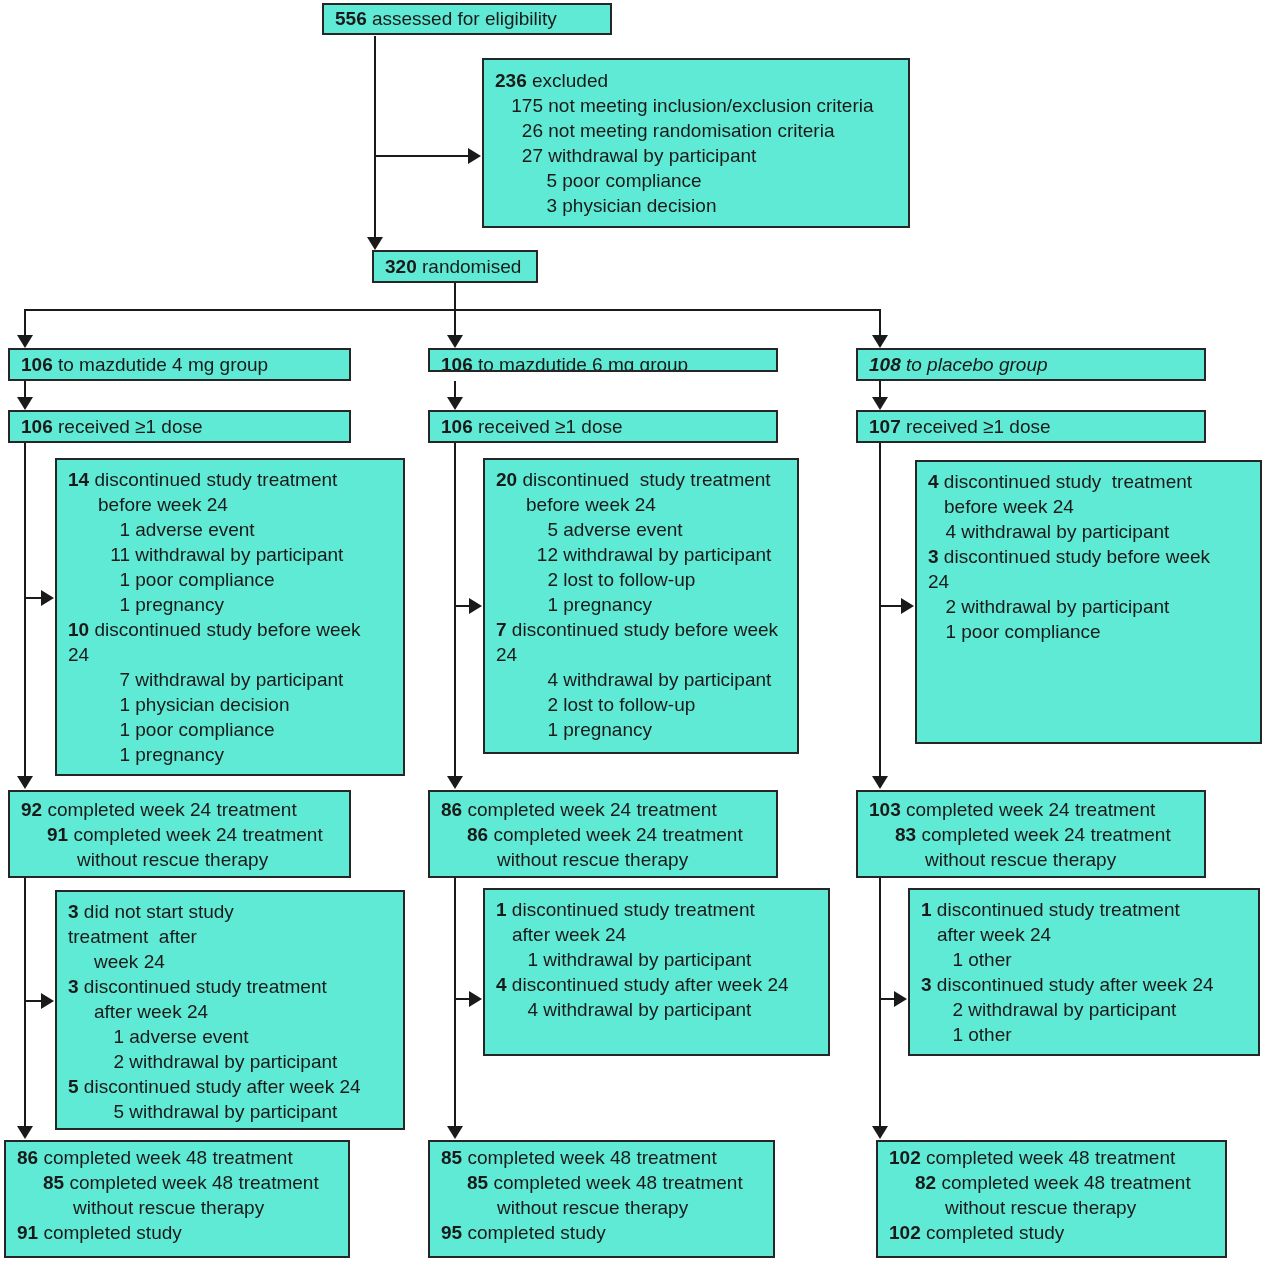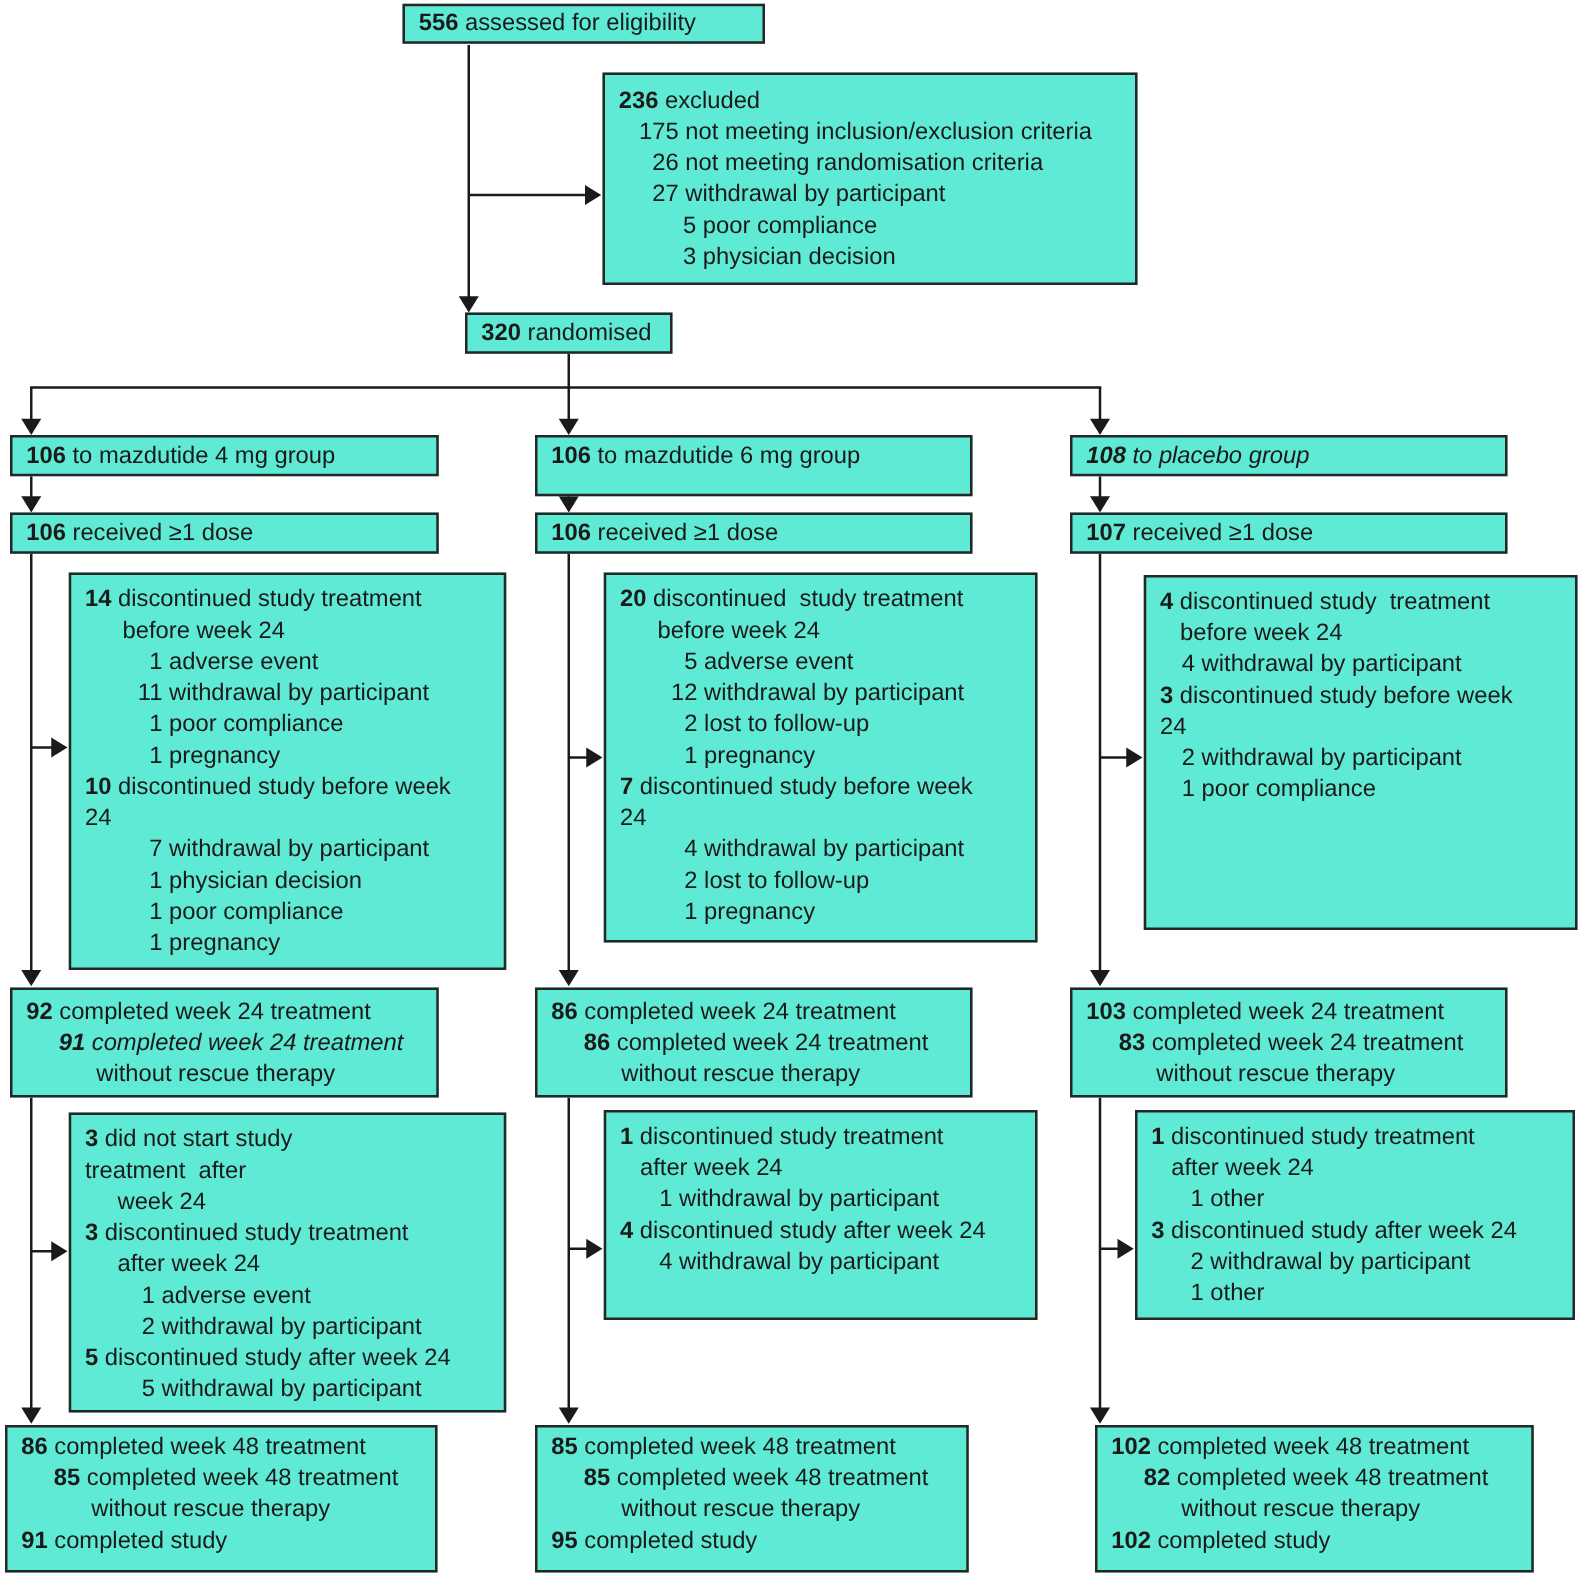--- a/index.html
+++ b/index.html
@@ -23,27 +23,27 @@
   }
   .pad-top{padding-top:5px;}
   .ln{white-space:pre-wrap;}
   .num.b{font-weight:700;}
   .num.ra{display:inline-block;text-align:right;}
   
   .b-elig{left:322px;top:3px;width:290px;height:32px;padding-top:1px;}
   .b-excl{left:482px;top:58px;width:428px;height:170px;padding-top:8px;}
   .b-rand{left:372px;top:250px;width:166px;height:33px;padding-top:2px;}
   .b-asn-0{left:8px;top:348px;width:343px;height:33px;padding-top:2px;}
-  .b-asn-1{left:428px;top:348px;width:350px;height:49px;padding-top:2px;}
+  .b-asn-1{left:428px;top:348px;width:350px;height:24px;padding-top:2px;}
   .b-asn-2{left:856px;top:348px;width:350px;height:33px;padding-top:2px;font-style:italic;}
   .b-rcv-0{left:8px;top:410px;width:343px;height:33px;padding-top:2px;}
   .b-rcv-1{left:428px;top:410px;width:350px;height:33px;padding-top:2px;}
   .b-rcv-2{left:856px;top:410px;width:350px;height:33px;padding-top:2px;}
   .b-d1-0{left:55px;top:458px;width:350px;height:318px;padding-top:7px;}
-  .b-d1-1{left:483px;top:458px;width:347px;height:296px;padding-top:7px;}
+  .b-d1-1{left:483px;top:458px;width:316px;height:296px;padding-top:7px;}
   .b-d1-2{left:915px;top:460px;width:347px;height:284px;padding-top:7px;}
   .b-w24-0{left:8px;top:790px;width:343px;height:88px;}
   .b-w24-1{left:428px;top:790px;width:350px;height:88px;}
   .b-w24-2{left:856px;top:790px;width:350px;height:88px;}
   .b-d2-0{left:55px;top:890px;width:350px;height:240px;padding-top:7px;}
   .b-d2-1{left:483px;top:888px;width:347px;height:168px;padding-top:7px;}
   .b-d2-2{left:908px;top:888px;width:352px;height:168px;padding-top:7px;}
   .b-w48-0{left:4px;top:1140px;width:346px;height:118px;}
   .b-w48-1{left:428px;top:1140px;width:347px;height:118px;}
   .b-w48-2{left:876px;top:1140px;width:351px;height:118px;}
@@ -150,21 +150,21 @@
       <div class="ln" style="padding-left: 36px;"><span class="num ra" style="width: 26px;">1</span><span class="txt"> pregnancy</span></div>
       <div class="ln"><span class="num b">10</span><span class="txt"> discontinued study before week</span></div>
       <div class="ln"><span class="txt">24</span></div>
       <div class="ln" style="padding-left: 36px;"><span class="num ra" style="width: 26px;">7</span><span class="txt"> withdrawal by participant</span></div>
       <div class="ln" style="padding-left: 36px;"><span class="num ra" style="width: 26px;">1</span><span class="txt"> physician decision</span></div>
       <div class="ln" style="padding-left: 36px;"><span class="num ra" style="width: 26px;">1</span><span class="txt"> poor compliance</span></div>
       <div class="ln" style="padding-left: 36px;"><span class="num ra" style="width: 26px;">1</span><span class="txt"> pregnancy</span></div>
     </div>
   <div class="box b-w24-0 pad-top">
       <div class="ln"><span class="num b">92</span><span class="txt"> completed week 24 treatment</span></div>
-      <div class="ln" style="padding-left: 26px; font-style: italic;"><span class="num b">91</span><span class="txt"> completed week 24 treatment</span></div>
+      <div class="ln" style="padding-left: 26px;"><span class="num b">91</span><span class="txt"> completed week 24 treatment</span></div>
       <div class="ln" style="padding-left: 56px;"><span class="txt">without rescue therapy</span></div>
     </div>
   <div class="box b-d2-0">
       <div class="ln"><span class="num b">3</span><span class="txt"> did not start study</span></div>
       <div class="ln"><span class="txt">treatment  after</span></div>
       <div class="ln" style="padding-left: 26px;"><span class="txt">week 24</span></div>
       <div class="ln"><span class="num b">3</span><span class="txt"> discontinued study treatment</span></div>
       <div class="ln" style="padding-left: 26px;"><span class="txt">after week 24</span></div>
       <div class="ln" style="padding-left: 36px;"><span class="num ra" style="width: 20px;">1</span><span class="txt"> adverse event</span></div>
       <div class="ln" style="padding-left: 36px;"><span class="num ra" style="width: 20px;">2</span><span class="txt"> withdrawal by participant</span></div>

